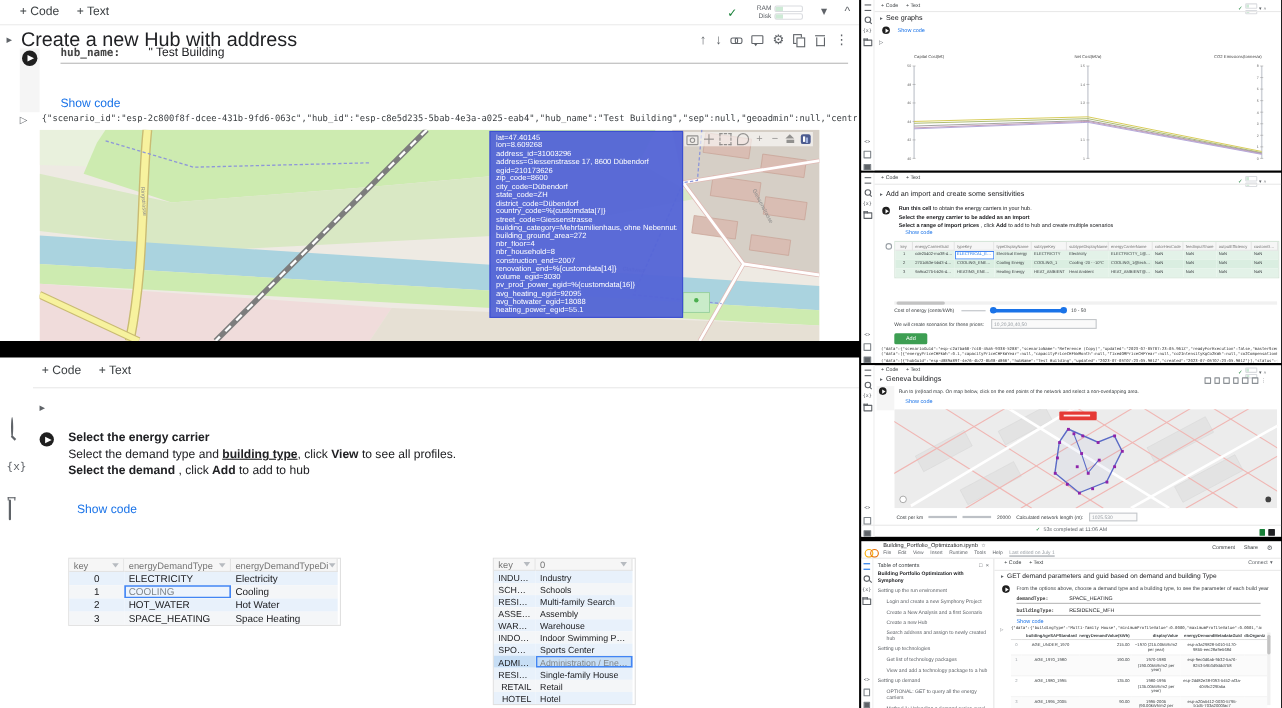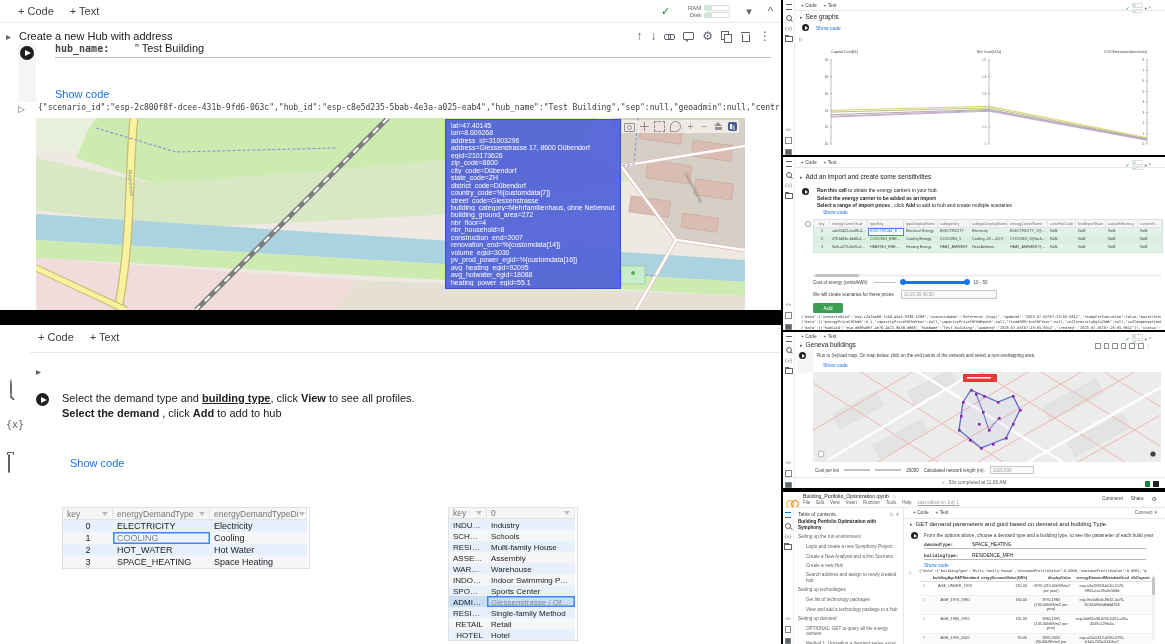--- a/index.html
+++ b/index.html
@@ -13,21 +13,21 @@
   .tbtn{font-size:11px;color:#3c4043}
   .chk{color:#188038;font-size:11px}
   .res{display:flex;flex-direction:column;gap:1px}
   .rline{display:flex;align-items:center;gap:3px}
   .rlab{font-size:6px;color:#5f6368;width:15px;text-align:right}
   .rbar{width:24px;height:4px;border:1px solid #dadce0;border-radius:2px;background:linear-gradient(90deg,#ceead6 30%,#fff 30%)}
   .gico{color:#5f6368;font-size:11px;line-height:1}
   .s12{font-size:12px}
   .hrow{display:flex;align-items:center;padding-left:6px}
   .tri{color:#5f6368;font-size:10px;width:13px}
-  .h1{font-size:11px}
+  .h1{font-size:18px}
   .cellbar{display:flex;align-items:center;gap:8px;margin-right:10px}
   .gutter{position:absolute;background:#f5f5f5}
   .play{position:absolute;border-radius:50%;background:#1f1f1f}
   .play::after{content:"";position:absolute;left:38%;top:27%;width:0;height:0;
     border-left:6px solid #fff;border-top:3.5px solid transparent;border-bottom:3.5px solid transparent}
   .playm::after{border-left:3px solid #fff;border-top:2px solid transparent;border-bottom:2px solid transparent}
   .frow{position:absolute;display:flex;align-items:baseline;border-bottom:1px solid #b9b9b9;padding-bottom:3px}
   .flab{font-family:"DejaVu Sans Mono","Liberation Mono",monospace;font-weight:700;font-size:10px;color:#444;width:80px}
   .fval{font-size:11px;color:#202124;white-space:nowrap}
   .showcode{position:absolute;font-size:11px;color:#1a73e8}
@@ -300,20 +300,21 @@
       <span class="tbtn">+ Text</span>
     </div>
     <div class="hr" style="left:30px;right:0;top:27px"></div>
 
     <div class="hrow abs" style="left:30px;top:34px;height:24px">
       <span class="tri">▸</span>
     </div>
 
     <div class="play" style="left:36px;top:68px;width:13px;height:13px"></div>
     <div class="instr abs" style="left:62px;top:66px">
+        <div class="iline"><span style="font-weight: 700;">Select the energy carrier</span></div>
         <div class="iline"><span style="font-weight: 400;">Select the demand type</span><span> and </span><span style="font-weight: 700; text-decoration: underline;">building type</span><span>, click </span><span style="font-weight: 700;">View</span><span> to see all profiles.</span></div>
         <div class="iline"><span style="font-weight: 700;">Select the demand</span><span> , click </span><span style="font-weight: 700;">Add</span><span> to add to hub</span></div>
       </div>
     <a class="showcode" style="left:70px;top:132px">Show code</a>
 
 
     <div class="dt dtA" style="left:62px;top:182px;width:246px">
         <div class="th filt">key</div>
         <div class="th filt">energyDemandType</div>
         <div class="th filt">energyDemandTypeDi</div>
@@ -331,33 +332,33 @@
         <div class="td odd">Space Heating</div>
       </div>
     <div class="dt dtB" style="left:448px;top:182px;width:128px">
         <div class="th filt">key</div>
         <div class="th filt">0</div>
         <div class="td even">INDUSTRY</div>
         <div class="td even">Industry</div>
         <div class="td odd">SCHOOLS</div>
         <div class="td odd">Schools</div>
         <div class="td even">RESIDE…</div>
-        <div class="td even">Multi-family House</div>
+        <div class="td even">Multi-family Search</div>
         <div class="td odd">ASSEMBLY</div>
         <div class="td odd">Assembly</div>
         <div class="td even">WAREH…</div>
         <div class="td even">Warehouse</div>
         <div class="td odd">INDOOR…</div>
         <div class="td odd">Indoor Swimming Pool</div>
         <div class="td even">SPORTS…</div>
         <div class="td even">Sports Center</div>
         <div class="td odd selrow">ADMINIS…</div>
-        <div class="td odd selrow sel">Giessenstrasse / Office</div>
+        <div class="td odd selrow sel">Administration / Energy</div>
         <div class="td even">RESIDE…</div>
-        <div class="td even">Single-family Method</div>
+        <div class="td even">Single-family House</div>
         <div class="td odd">RETAIL</div>
         <div class="td odd">Retail</div>
         <div class="td even">HOTEL</div>
         <div class="td even">Hotel</div>
       </div>
   </section>
 
   <section class="panel" style="left:783px;top:0;width:382px;height:155px">
     <div class="msb">
       <span class="mbarS"></span>

